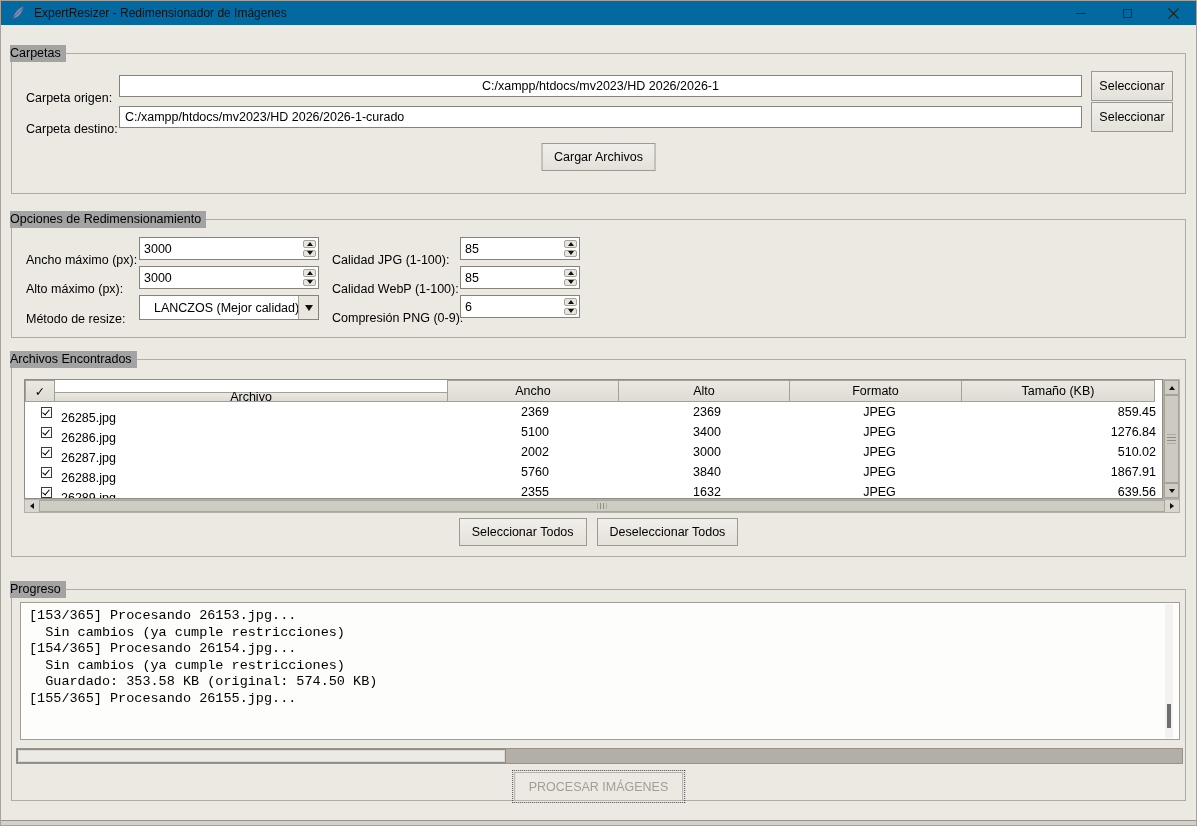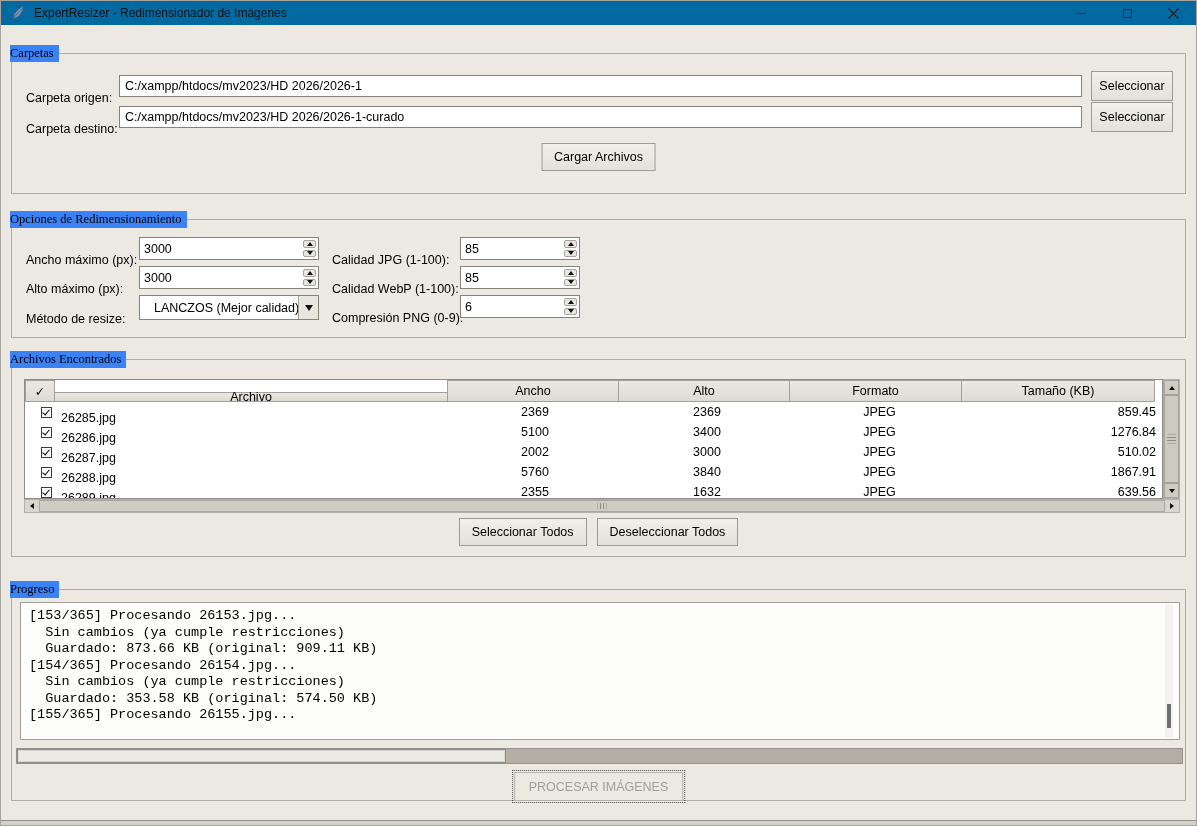--- a/index.html
+++ b/index.html
@@ -12,21 +12,21 @@
   .titlebar { position:absolute; left:0; top:0; width:100%; height:24px; background:#0369a1; display:flex; align-items:center; }
   .app-icon { margin-left:9px; width:16px; height:16px; flex:0 0 auto; }
   .title { margin-left:8px; font-size:12px; color:#101010; }
   .win-controls { margin-left:auto; display:flex; height:100%; }
   .wbtn { width:46px; height:100%; display:flex; align-items:center; justify-content:center; }
   .glyph-min { width:10px; height:1px; background:#222; display:block; }
   .glyph-max { width:9px; height:9px; border:1px solid #222; display:block; }
 
   
   .groupbox { position:absolute; border:1px solid #B0ACA4; background:#ECE9E2; }
-  .gb-label { position:absolute; top:-9px; left:-2px; background:#3b82f6; padding:0 5px 0 0; font-size:12.5px; line-height:17px; white-space:nowrap;font-family:Liberation Serif, serif; }
+  .gb-label { position:absolute; top:-9px; left:-2px; background:#a3a3a3; padding:0 5px 0 0; font-size:12.5px; line-height:17px; white-space:nowrap; }
 
   
   .entry { position:absolute; border:1px solid #858278; background:#fff; font:12.5px "Liberation Sans",sans-serif; padding:0 5px; color:#000; }
   .btn { position:absolute; border:1px solid #9D9A92; background:linear-gradient(#F1EFEA,#E4E1DA); font:12.5px "Liberation Sans",sans-serif; color:#000; display:flex; align-items:center; justify-content:center; padding:0 12px; white-space:nowrap; }
   .tri { width:0; height:0; }
   .tri.up    { border-left:3px solid transparent; border-right:3px solid transparent; border-bottom:4px solid #111; }
   .tri.down  { border-left:3px solid transparent; border-right:3px solid transparent; border-top:4px solid #111; }
   .tri.left  { border-top:3px solid transparent; border-bottom:3px solid transparent; border-right:4px solid #111; }
   .tri.right { border-top:3px solid transparent; border-bottom:3px solid transparent; border-left:4px solid #111; }
   .tri.big-down { border-left:4px solid transparent; border-right:4px solid transparent; border-top:6px solid #111; }
@@ -116,21 +116,21 @@
             <line x1="0.5" y1="0.5" x2="10.5" y2="10.5" stroke="#222" stroke-width="1.1"></line>
             <line x1="10.5" y1="0.5" x2="0.5" y2="10.5" stroke="#222" stroke-width="1.1"></line>
           </svg>
       </div>
     </div>
   </div>
 
   <section class="groupbox gb-folders">
     <span class="gb-label">Carpetas</span>
     <span class="lbl" style="left:14px;top:21px;line-height:22px;">Carpeta origen:</span>
-    <input class="entry" style="left: 107px; top: 21px; width: 963px; height: 22px;" value="C:/xampp/htdocs/mv2023/HD 2026/2026-1">
+    <input class="entry" style="left: 107px; top: 21px; width: 963px; height: 22px; text-align: center;" value="C:/xampp/htdocs/mv2023/HD 2026/2026-1">
     <button class="btn" style="left:1079px;top:17px;width:82px;height:30px;">Seleccionar</button>
     <span class="lbl" style="left:14px;top:52px;line-height:22px;">Carpeta destino:</span>
     <input class="entry" style="left: 107px; top: 52px; width: 963px; height: 22px;" value="C:/xampp/htdocs/mv2023/HD 2026/2026-1-curado">
     <button class="btn" style="left:1079px;top:48px;width:82px;height:30px;">Seleccionar</button>
     <button class="btn" style="left:50%;transform:translateX(-50%);top:89px;height:28px;">Cargar Archivos</button>
   </section>
 
   <section class="groupbox gb-options">
     <span class="gb-label">Opciones de Redimensionamiento</span>
 
@@ -315,21 +315,20 @@
       <button class="btn">Deseleccionar Todos</button>
     </div>
   </section>
 
   <section class="groupbox gb-progress">
     <span class="gb-label">Progreso</span>
 
     <div class="log">
       <div class="log-line">[153/365] Procesando 26153.jpg...</div>
       <div class="log-line">  Sin cambios (ya cumple restricciones)</div>
-      <div class="log-line">  Guardado: 873.66 KB (original: 909.11 KB)</div>
       <div class="log-line">[154/365] Procesando 26154.jpg...</div>
       <div class="log-line">  Sin cambios (ya cumple restricciones)</div>
       <div class="log-line">  Guardado: 353.58 KB (original: 574.50 KB)</div>
       <div class="log-line">[155/365] Procesando 26155.jpg...</div>
     </div>
     <div class="log-sb">
         <span class="log-sb-thumb"></span>
       </div>
 
     <div class="pbar">

